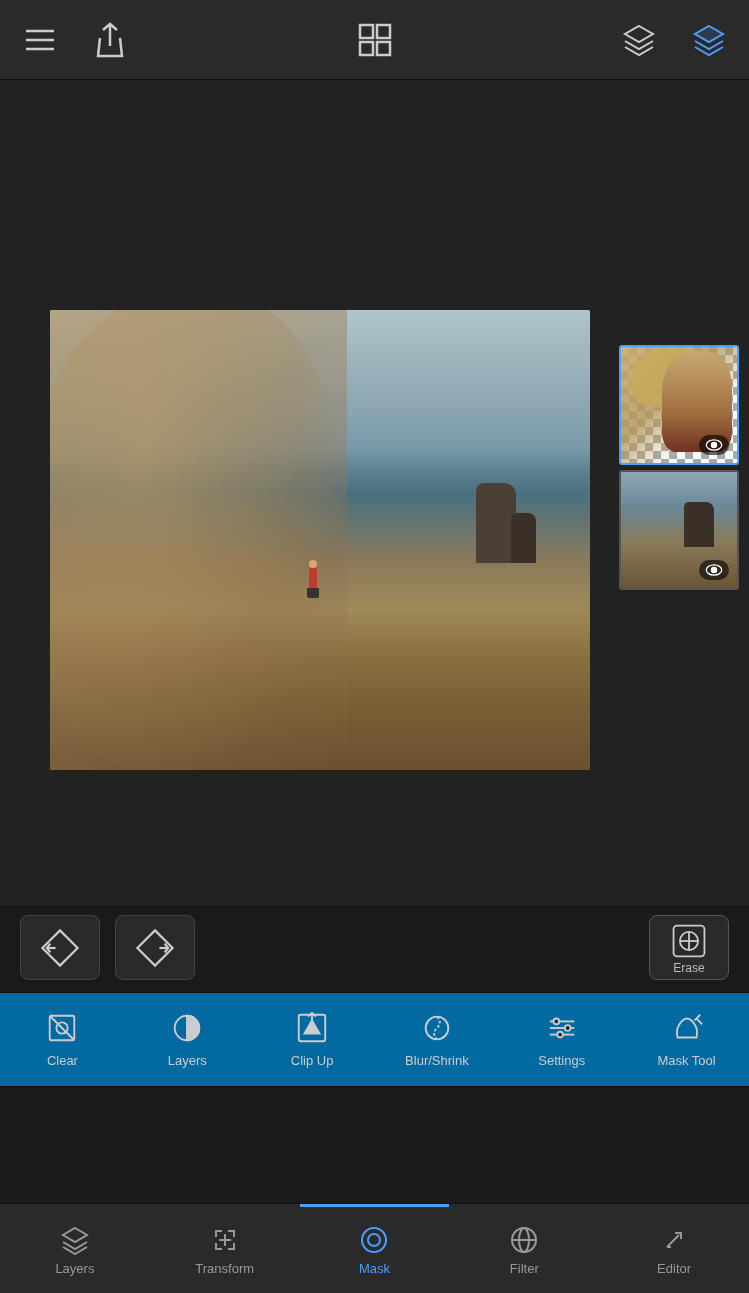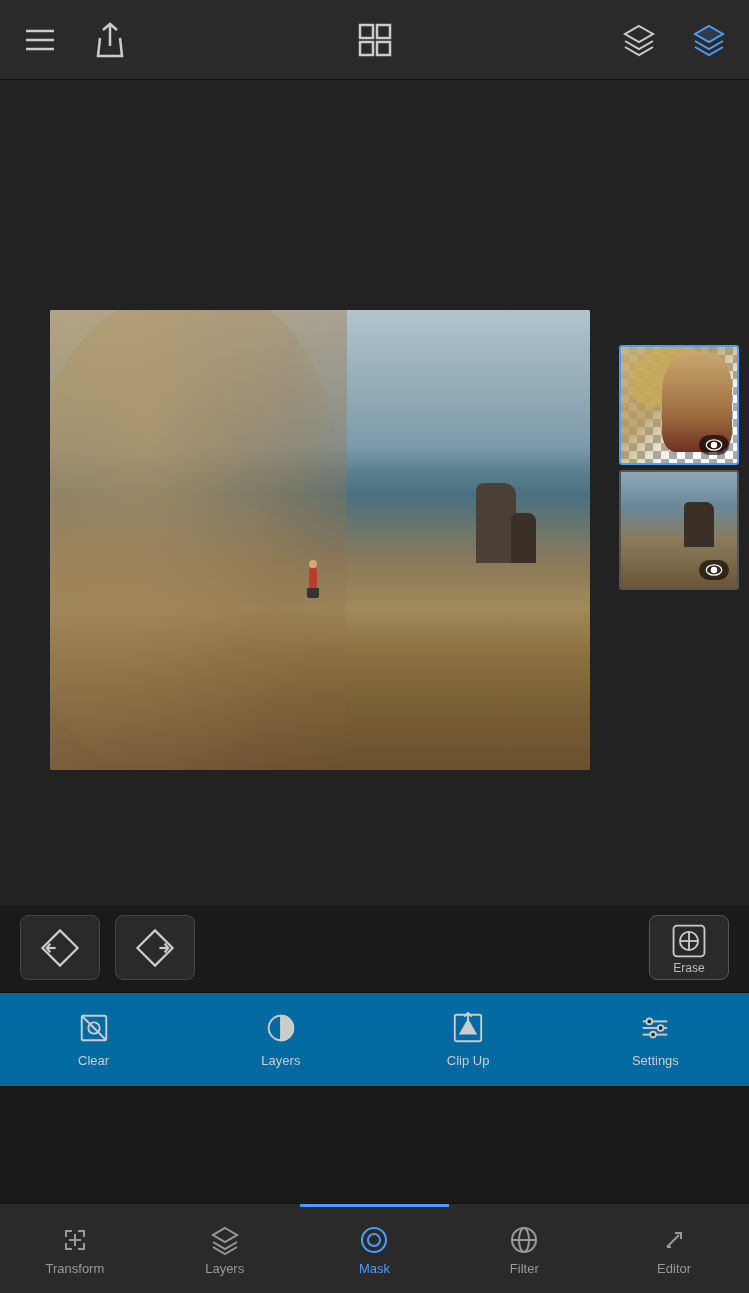--- a/index.html
+++ b/index.html
@@ -575,58 +575,74 @@
   <div class="action-item">
     <svg viewBox="0 0 36 36" fill="none" stroke="currentColor" stroke-width="2">
       <rect x="4" y="4" width="28" height="28" rx="2"></rect>
       <polygon points="18,10 26,24 10,24" fill="currentColor"></polygon>
       <line x1="18" y1="10" x2="18" y2="2"></line>
       <polyline points="14,6 18,2 22,6"></polyline>
     </svg>
     <span class="action-label">Clip Up</span>
   </div>
 
+  <div class="action-item">
+    <svg viewBox="0 0 36 36" fill="none" stroke="currentColor" stroke-width="2">
+      <circle cx="18" cy="18" r="12"></circle>
+      <path d="M18,6 Q24,12 18,18 Q12,24 18,30" stroke-dasharray="3,2"></path>
+    </svg>
+    <span class="action-label">Blur/Shrink</span>
+  </div>
 
   <div class="action-item">
     <svg viewBox="0 0 36 36" fill="none" stroke="currentColor" stroke-width="2">
       <line x1="5" y1="11" x2="31" y2="11"></line>
       <line x1="5" y1="18" x2="31" y2="18"></line>
       <line x1="5" y1="25" x2="31" y2="25"></line>
       <circle cx="12" cy="11" r="3" fill="#252525"></circle>
       <circle cx="24" cy="18" r="3" fill="#252525"></circle>
       <circle cx="16" cy="25" r="3" fill="#252525"></circle>
     </svg>
     <span class="action-label">Settings</span>
   </div>
 
+  <div class="action-item">
+    <svg viewBox="0 0 36 36" fill="none" stroke="currentColor" stroke-width="2">
+      <path d="M8,28 Q6,20 10,14 Q18,2 26,14 Q30,20 28,28 Z"></path>
+
+      <line x1="26" y1="10" x2="32" y2="4"></line>
+      <line x1="28" y1="8" x2="34" y2="14"></line>
+    </svg>
+    <span class="action-label">Mask Tool</span>
+  </div>
 </div>
 
 <div class="bottom-nav">
+
+  <div class="nav-item">
+    <svg viewBox="0 0 30 30" fill="none" stroke="currentColor" stroke-width="2">
+      <polygon points="15,3 27,10 15,17 3,10"></polygon>
+      <polyline points="3,17 15,24 27,17"></polyline>
+      <polyline points="3,22 15,29 27,22"></polyline>
+    </svg>
+    <span class="nav-label">Layers</span>
+  </div>
 
   <div class="nav-item">
     <svg viewBox="0 0 30 30" fill="none" stroke="currentColor" stroke-width="2">
       <polyline points="6,12 6,6 12,6"></polyline>
       <polyline points="18,6 24,6 24,12"></polyline>
       <polyline points="24,18 24,24 18,24"></polyline>
       <polyline points="12,24 6,24 6,18"></polyline>
       <polyline points="15,9 15,21"></polyline>
       <polyline points="9,15 21,15"></polyline>
     </svg>
     <span class="nav-label">Transform</span>
   </div>
 
-  <div class="nav-item">
-    <svg viewBox="0 0 30 30" fill="none" stroke="currentColor" stroke-width="2">
-      <polygon points="15,3 27,10 15,17 3,10"></polygon>
-      <polyline points="3,17 15,24 27,17"></polyline>
-      <polyline points="3,22 15,29 27,22"></polyline>
-    </svg>
-    <span class="nav-label">Layers</span>
-  </div>
-
   <div class="nav-item active">
     <svg viewBox="0 0 30 30" fill="none" stroke="#4a9eff" stroke-width="2">
       <circle cx="15" cy="15" r="12" fill="none"></circle>
       <circle cx="15" cy="15" r="6" stroke="#4a9eff" fill="none"></circle>
     </svg>
     <span class="nav-label">Mask</span>
   </div>
 
   <div class="nav-item">
     <svg viewBox="0 0 30 30" fill="none" stroke="currentColor" stroke-width="2">

